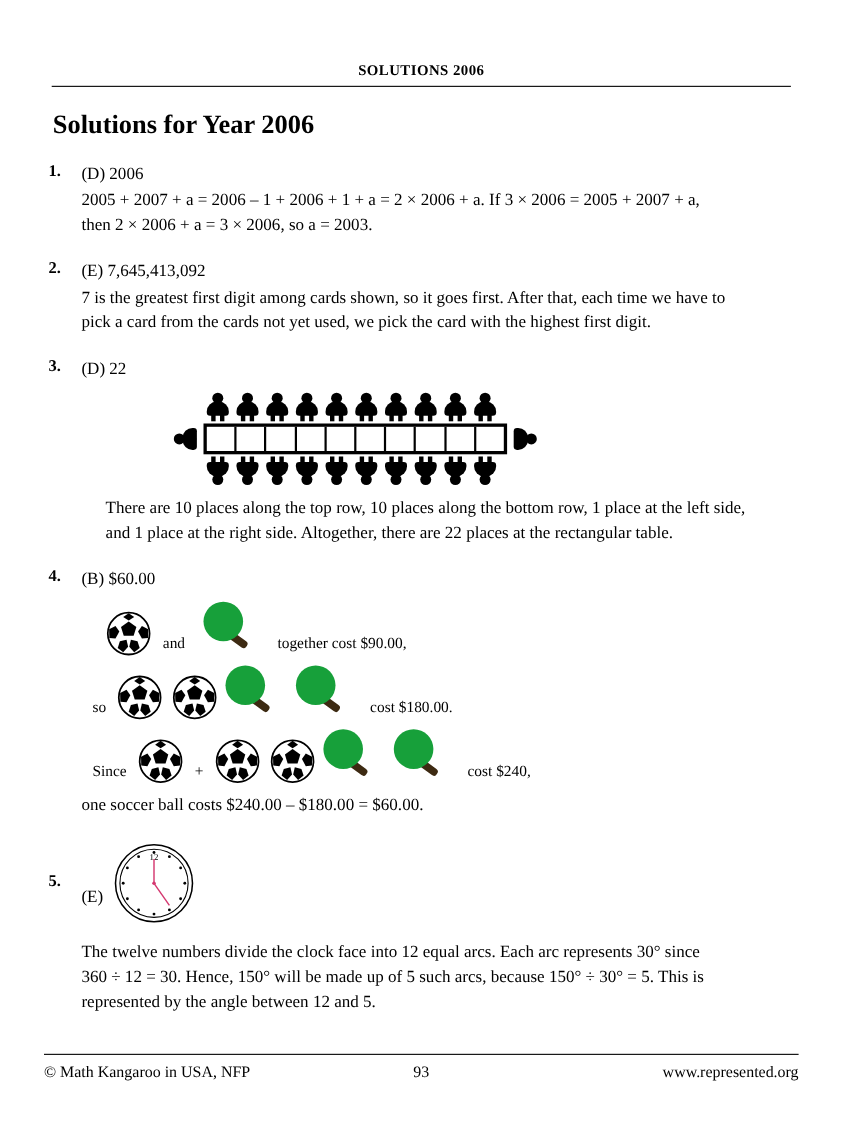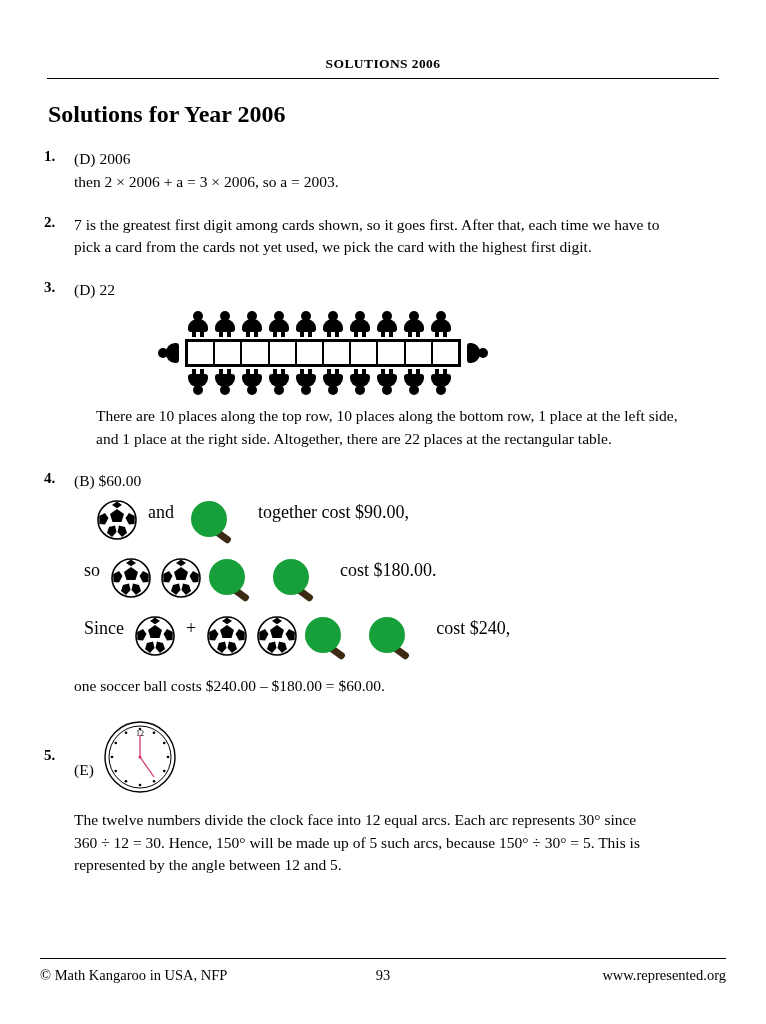--- a/index.html
+++ b/index.html
@@ -154,23 +154,23 @@
     background: #000;
   }
   .side-left .head { left: 0; }
   .side-left .body { left: 8px; border-radius: 9px 3px 3px 9px; }
   .side-right .head { right: 0; }
   .side-right .body { right: 8px; border-radius: 3px 9px 9px 3px; }
 
   
   .p4-row {
     display: flex;
-    align-items: flex-start;
+    align-items: flex-end;
     margin-top: 6px;
-    font-size: 18px;
+    font-size: 14px;
   }
   .p4-row .lbl { margin: 0 10px; }
   .ball {
     position: relative;
     width: 42px;
     height: 42px;
     flex: 0 0 42px;
   }
   .ball svg { display: block; }
   .paddle {
@@ -212,27 +212,29 @@
 
   <div class="header">SOLUTIONS 2006</div>
   <div class="rule"></div>
 
   <div class="title">Solutions for Year 2006</div>
 
   <div class="problem">
     <div class="pnum">1.</div>
     <div class="pbody">
       <div class="ans">(D) 2006</div>
+      <div class="mathline">2005 + 2007 + a = 2006 – 1 + 2006 + 1 + a = 2 × 2006 + a.  If 3 × 2006 = 2005 + 2007 + a,</div>
       <div class="mathline">then 2 × 2006 + a = 3 × 2006, so a = 2003.</div>
     </div>
   </div>
 
   <div class="problem">
     <div class="pnum">2.</div>
     <div class="pbody">
+      <div class="ans">(E) 7,645,413,092</div>
       <div>7 is the greatest first digit among cards shown, so it goes first.  After that, each time we have to</div>
       <div>pick a card from the cards not yet used, we pick the card with the highest first digit.</div>
     </div>
   </div>
 
   <div class="problem">
     <div class="pnum">3.</div>
     <div class="pbody">
       <div class="ans">(D) 22</div>
 

